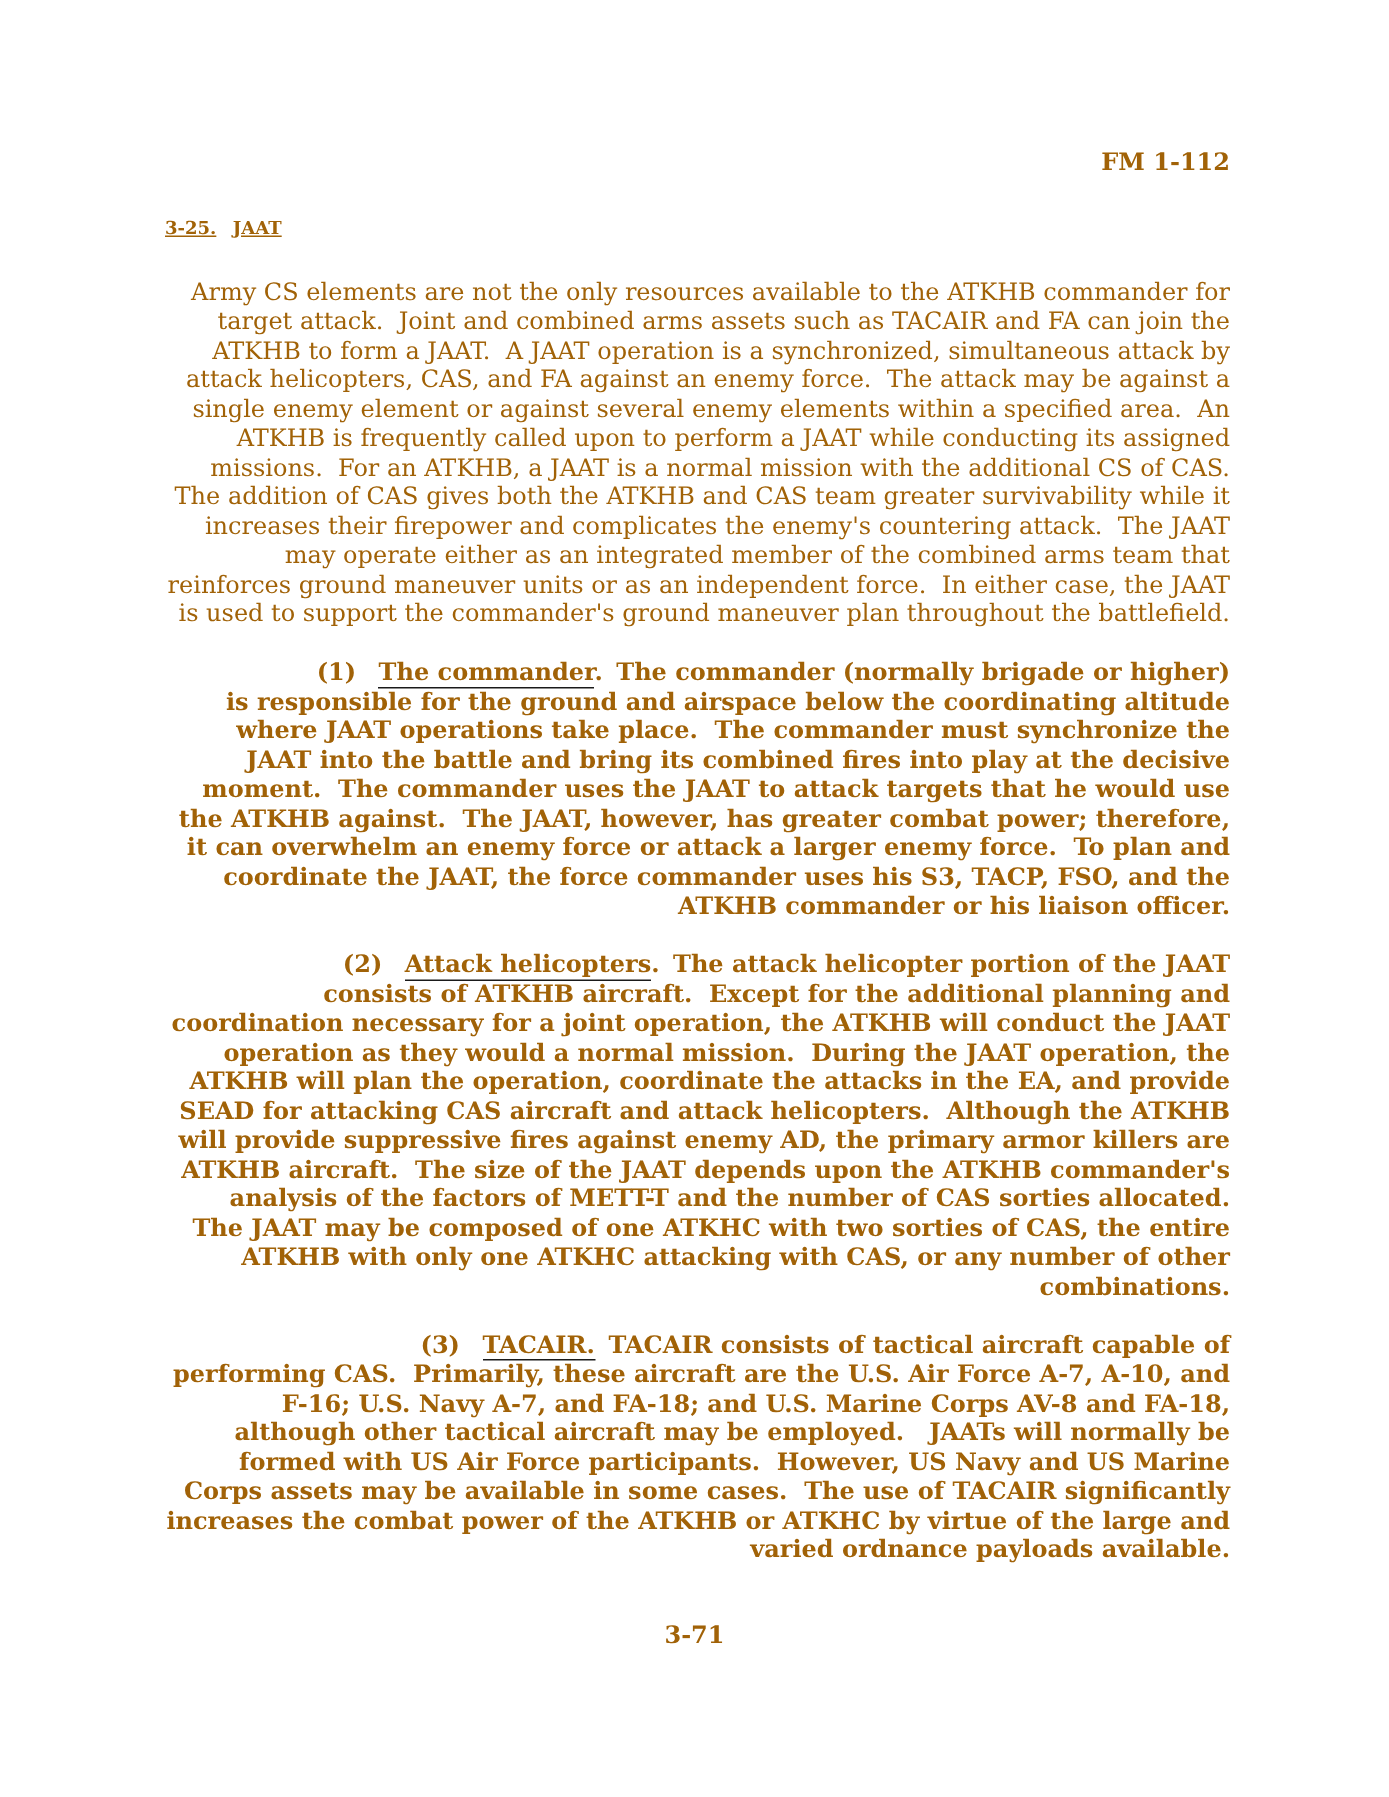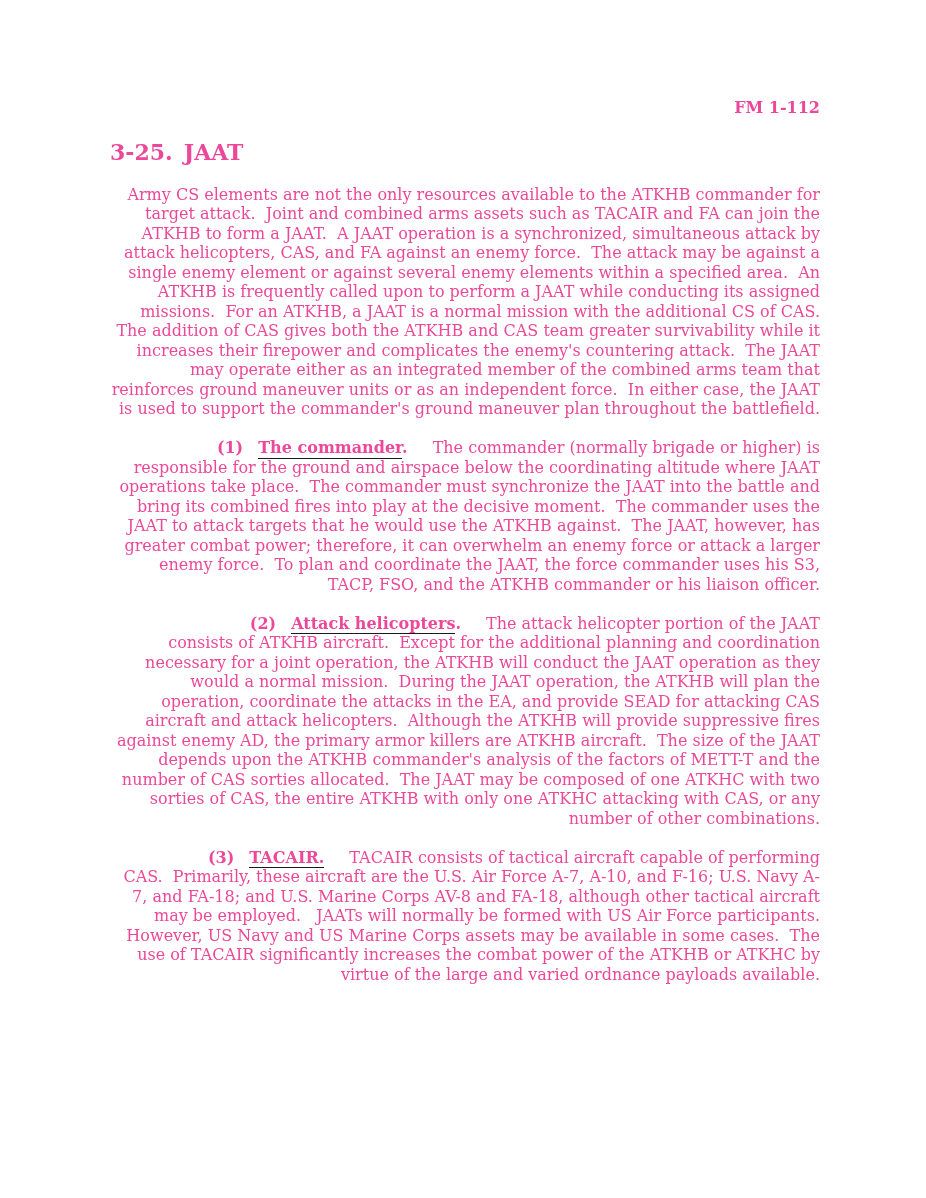--- a/index.html
+++ b/index.html
@@ -5,59 +5,60 @@
   html, body {
     margin: 0;
     padding: 0;
     background: #ffffff;
   }
   .page {
     position: relative;
     width: 926px;
     height: 1198px;
     background: #ffffff;
-    color: #ec4899;
+    color: #a16207;
     font-family: "DejaVu Serif", "Liberation Serif", serif;
     font-size: 16px;
     line-height: 19.5px;
     overflow: hidden;
   }
   .content {
     position: absolute;
     left: 110px;
     top: 98px;
     width: 710px;
   }
   .header {
     text-align: right;
     font-weight: 700;
     margin: 0 0 24px 0;
   }
   .heading {
-    font-size: 22px;
+    font-size: 12px;
     font-weight: 700;
     margin: 0 0 23px 0;
     line-height: 20px;
+    text-decoration: underline;
   }
   p.body {
     margin: 0 0 19.5px 0;
     white-space: pre-wrap;
     text-align: right;
   }
   .ind-a  { text-indent: 50px; }
   .ind-1  { text-indent: 87px; }
   .ind-1a { text-indent: 125px; }
   .b { font-weight: 700; }
   .u {
     border-bottom: 1.6px solid #1a1a1a;
     padding-bottom: 0.5px;
   }
   .gap   { margin-left: 15px; }
   .gap-s { margin-left: 11px; }
-  .sent-gap { margin-left: 25px; }
+  .sent-gap { margin-left: 9px; font-weight: bold; }
   .footer {
     position: absolute;
     left: 0;
     right: 0;
     top: 1080px;
     text-align: center;
     font-weight: 700;
   }
 </style>
 </head>
@@ -75,13 +76,14 @@
 
     <p class="body ind-1"><span class="b">(1)</span><span class="b u gap">The commander</span><span class="b">.</span><span class="sent-gap">The commander (normally brigade or higher) is responsible for the ground and airspace below the coordinating altitude where JAAT operations take place.  The commander must synchronize the JAAT into the battle and bring its combined fires into play at the decisive moment.  The commander uses the JAAT to attack targets that he would use the ATKHB against.  The JAAT, however, has greater combat power; therefore, it can overwhelm an enemy force or attack a larger enemy force.  To plan and coordinate the JAAT, the force commander uses his S3, TACP, FSO, and the ATKHB commander or his liaison officer.</span></p>
 
     <p class="body ind-1"><span class="b">(2)</span><span class="b u gap">Attack helicopters</span><span class="b">.</span><span class="sent-gap">The attack helicopter portion of the JAAT consists of ATKHB aircraft.  Except for the additional planning and coordination necessary for a joint operation, the ATKHB will conduct the JAAT operation as they would a normal mission.  During the JAAT operation, the ATKHB will plan the operation, coordinate the attacks in the EA, and provide SEAD for attacking CAS aircraft and attack helicopters.  Although the ATKHB will provide suppressive fires against enemy AD, the primary armor killers are ATKHB aircraft.  The size of the JAAT depends upon the ATKHB commander's analysis of the factors of METT-T and the number of CAS sorties allocated.  The JAAT may be composed of one ATKHC with two sorties of CAS, the entire ATKHB with only one ATKHC attacking with CAS, or any number of other combinations.</span></p>
 
     <p class="body ind-1"><span class="b">(3)</span><span class="b u gap">TACAIR.</span><span class="sent-gap">TACAIR consists of tactical aircraft capable of performing CAS.  Primarily, these aircraft are the U.S. Air Force A-7, A-10, and F-16; U.S. Navy A-7, and FA-18; and U.S. Marine Corps AV-8 and FA-18, although other tactical aircraft may be employed.   JAATs will normally be formed with US Air Force participants.  However, US Navy and US Marine Corps assets may be available in some cases.  The use of TACAIR significantly increases the combat power of the ATKHB or ATKHC by virtue of the large and varied ordnance payloads available.</span></p>
 
 
   </div>
 
+  <div class="footer">3-71</div>
 </div>
 
 </body></html>

